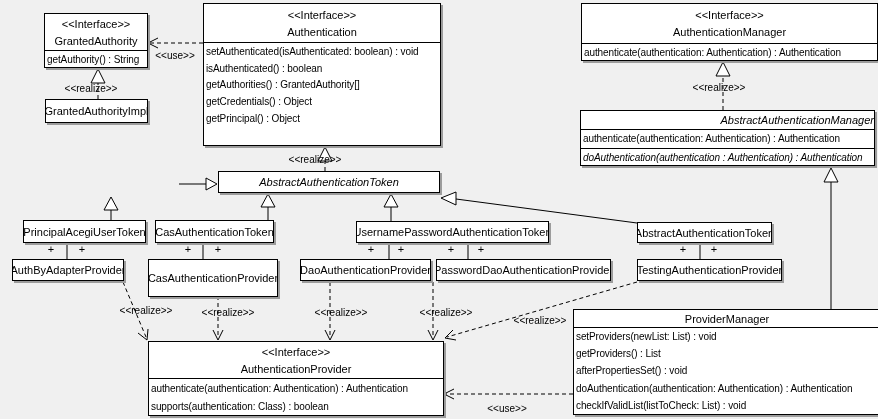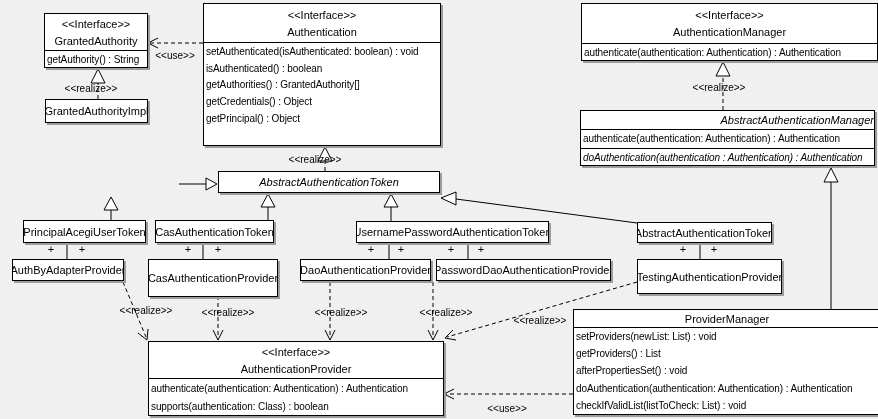--- a/index.html
+++ b/index.html
@@ -163,21 +163,21 @@
   </div>
 
   <div class="box" style="left:300px;top:259px;width:131px;height:22px">
     <div class="one">DaoAuthenticationProvider</div>
   </div>
 
   <div class="box" style="left:436px;top:259px;width:175px;height:22px">
     <div class="one">PasswordDaoAuthenticationProvider</div>
   </div>
 
-  <div class="box" style="left:637px;top:259px;width:145px;height:35px">
+  <div class="box" style="left:637px;top:259px;width:145px;height:22px">
     <div class="one">TestingAuthenticationProvider</div>
   </div>
 
   <div class="box b-pm" style="left:573px;top:309px;width:308px;height:106px">
     <div class="hd">ProviderManager</div>
     <div class="ops">
       <div class="op">setProviders(newList: List) : void</div>
       <div class="op">getProviders() : List</div>
       <div class="op">afterPropertiesSet() : void</div>
       <div class="op">doAuthentication(authentication: Authentication) : Authentication</div>

